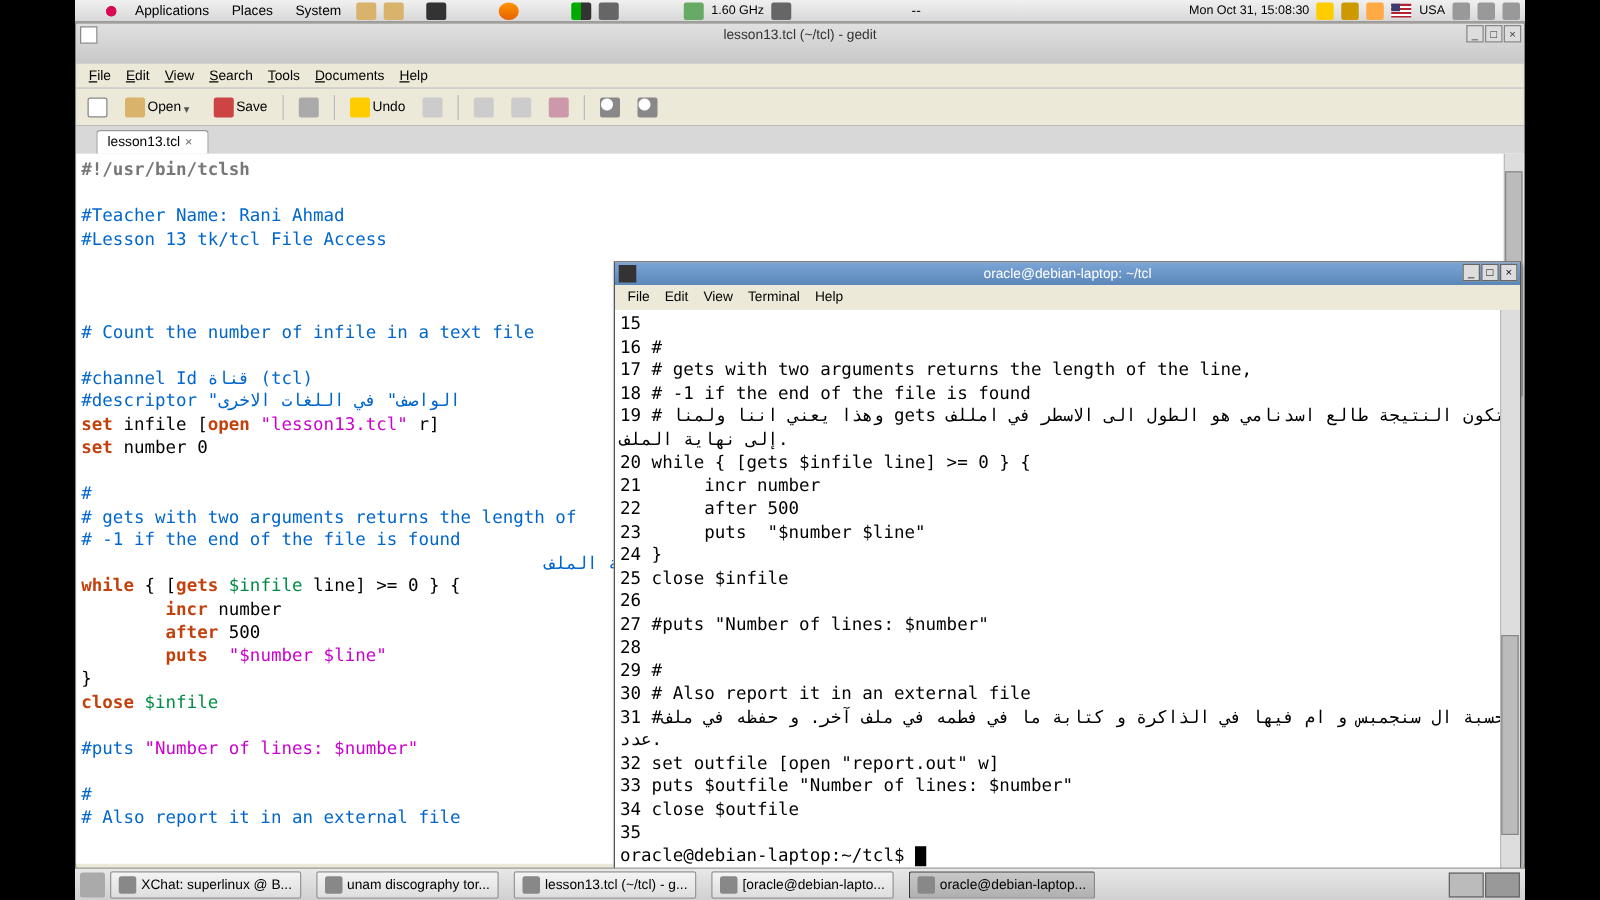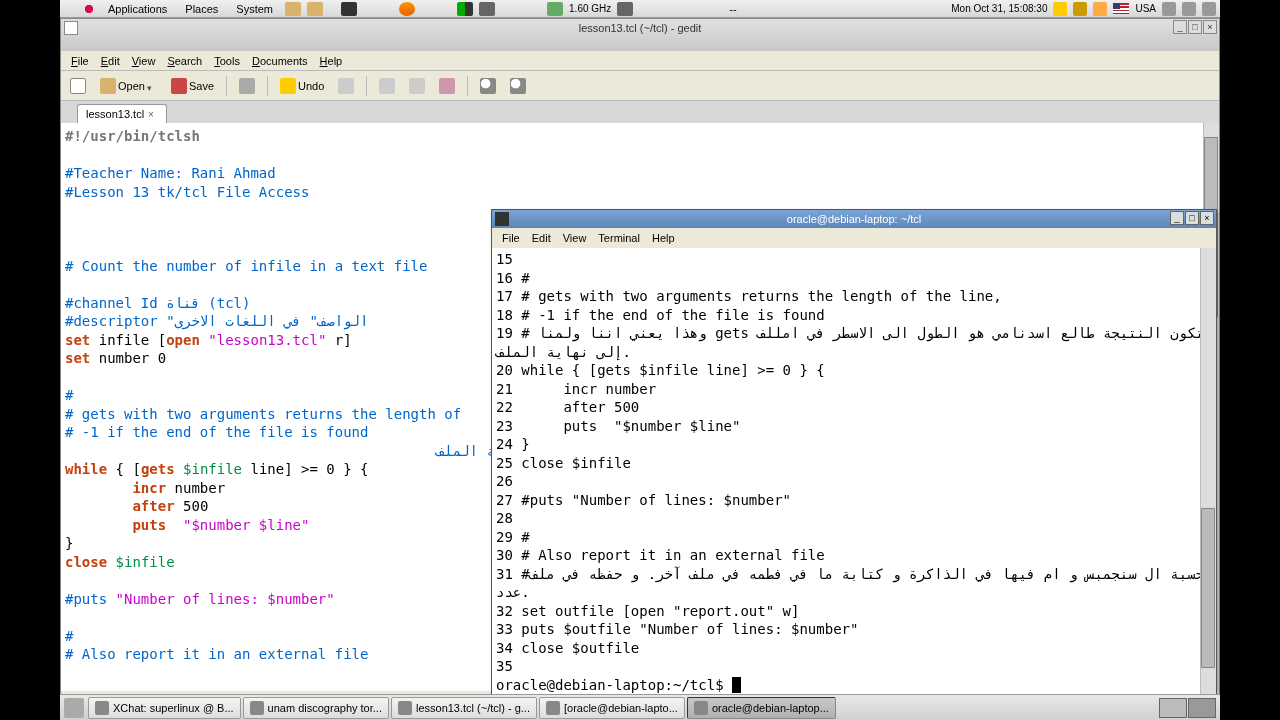--- a/index.html
+++ b/index.html
@@ -63,21 +63,21 @@
 .term-menu span { padding: 2px 6px; }
 .term-body { background: #fff; height: 448px; position: relative; }
 .term-body pre { font-family: 'DejaVu Sans Mono', monospace; font-size: 14px; line-height: 18.5px; padding: 2px 4px; white-space: pre; color: #000; overflow: hidden; }
 .term-body .scrollbar { position: absolute; right: 0; top: 0; width: 16px; height: 100%; background: #ddd; border-left: 1px solid #bbb; }
 .term-body .scrollbar .thumb { width: 14px; background: #bbb; border: 1px solid #888; margin-top: 260px; height: 160px; }
 .cursor { display: inline-block; width: 9px; height: 16px; background: #000; vertical-align: text-bottom; }
 
 
 .bottom-panel { position: absolute; bottom: 0; left: 0; width: 1160px; height: 26px; background: linear-gradient(#e8e8e8,#d0d0d0); display: flex; align-items: center; border-top: 1px solid #999; z-index: 100; }
 .bottom-panel .show-desktop { width: 20px; height: 20px; background: #aaa; margin: 0 4px; border-radius: 2px; }
-.task-btn { height: 22px; padding: 0 6px; background: linear-gradient(#f4f4f4,#ddd); border: 1px solid #999; margin-right: 2px; display: flex; align-items: center; gap: 4px; font-size: 11px; border-radius: 2px; max-width: 160px; overflow: hidden; white-space: nowrap; }
+.task-btn { height: 22px; padding: 0 6px; background: linear-gradient(#f4f4f4,#ddd); border: 1px solid #999; margin-right: 12px; display: flex; align-items: center; gap: 4px; font-size: 11px; border-radius: 2px; max-width: 160px; overflow: hidden; white-space: nowrap; }
 .task-btn.active { background: linear-gradient(#c8c8c8,#b0b0b0); border: 1px inset #888; }
 .task-btn .ti { width: 14px; height: 14px; background: #888; border-radius: 2px; flex-shrink: 0; }
 .ws-switcher { margin-left: auto; display: flex; margin-right: 4px; }
 .ws { width: 28px; height: 20px; background: #999; border: 1px solid #666; margin-left: 1px; }
 .ws.active { background: #bbb; }
 </style>
 </head>
 <body>
 
 <div class="desktop">

